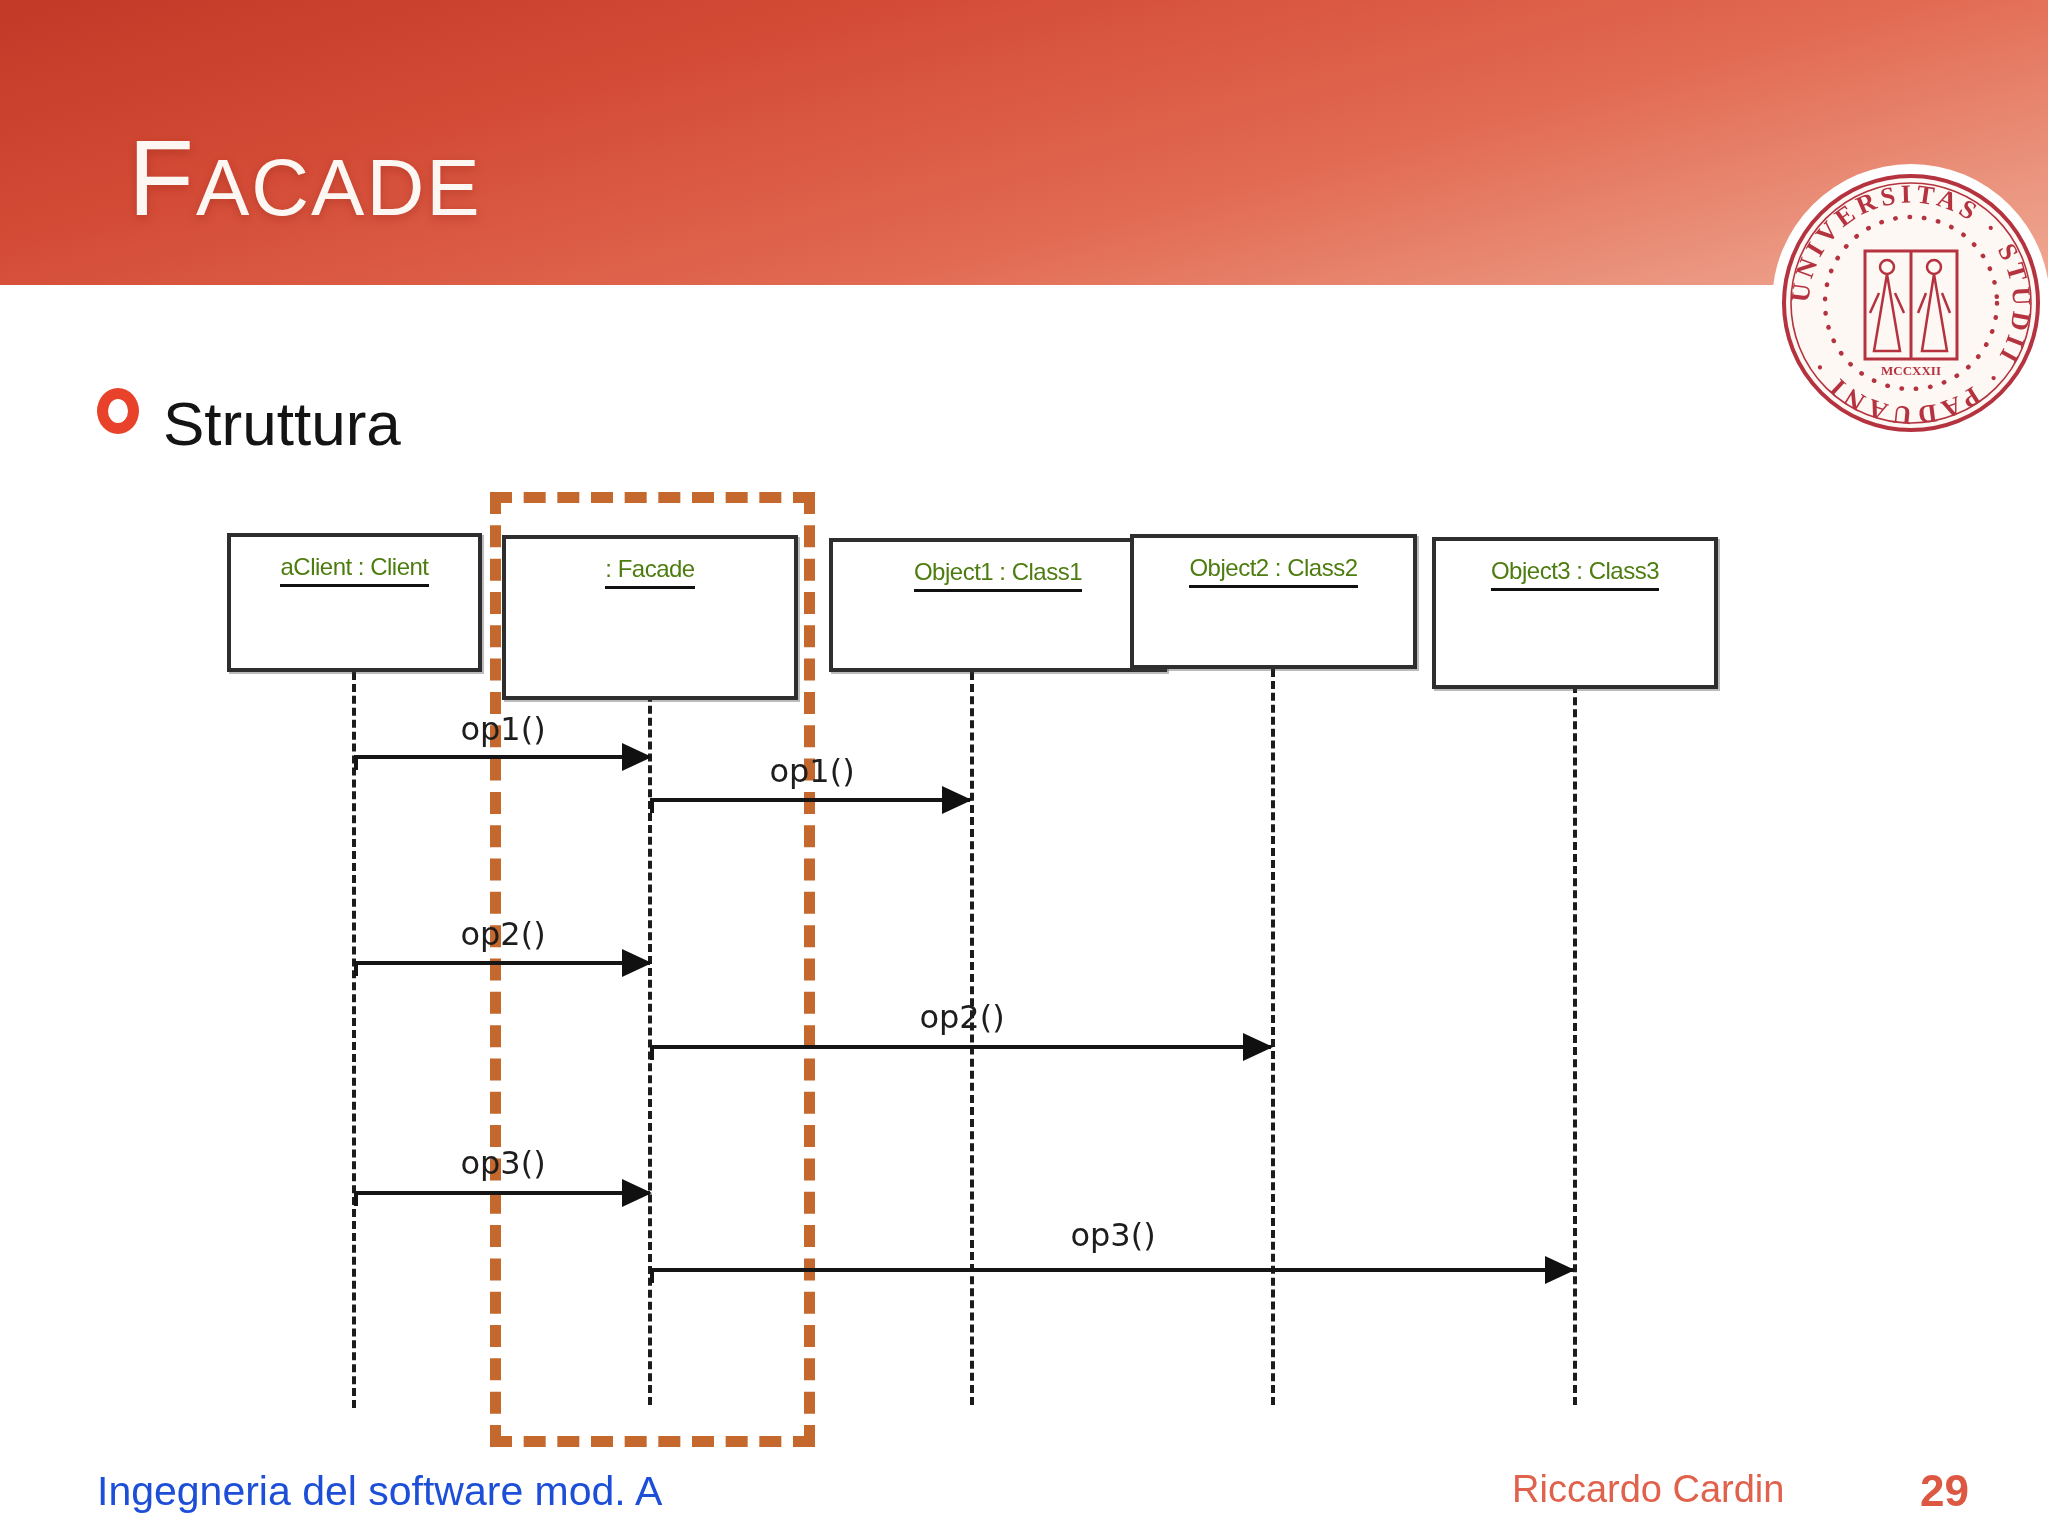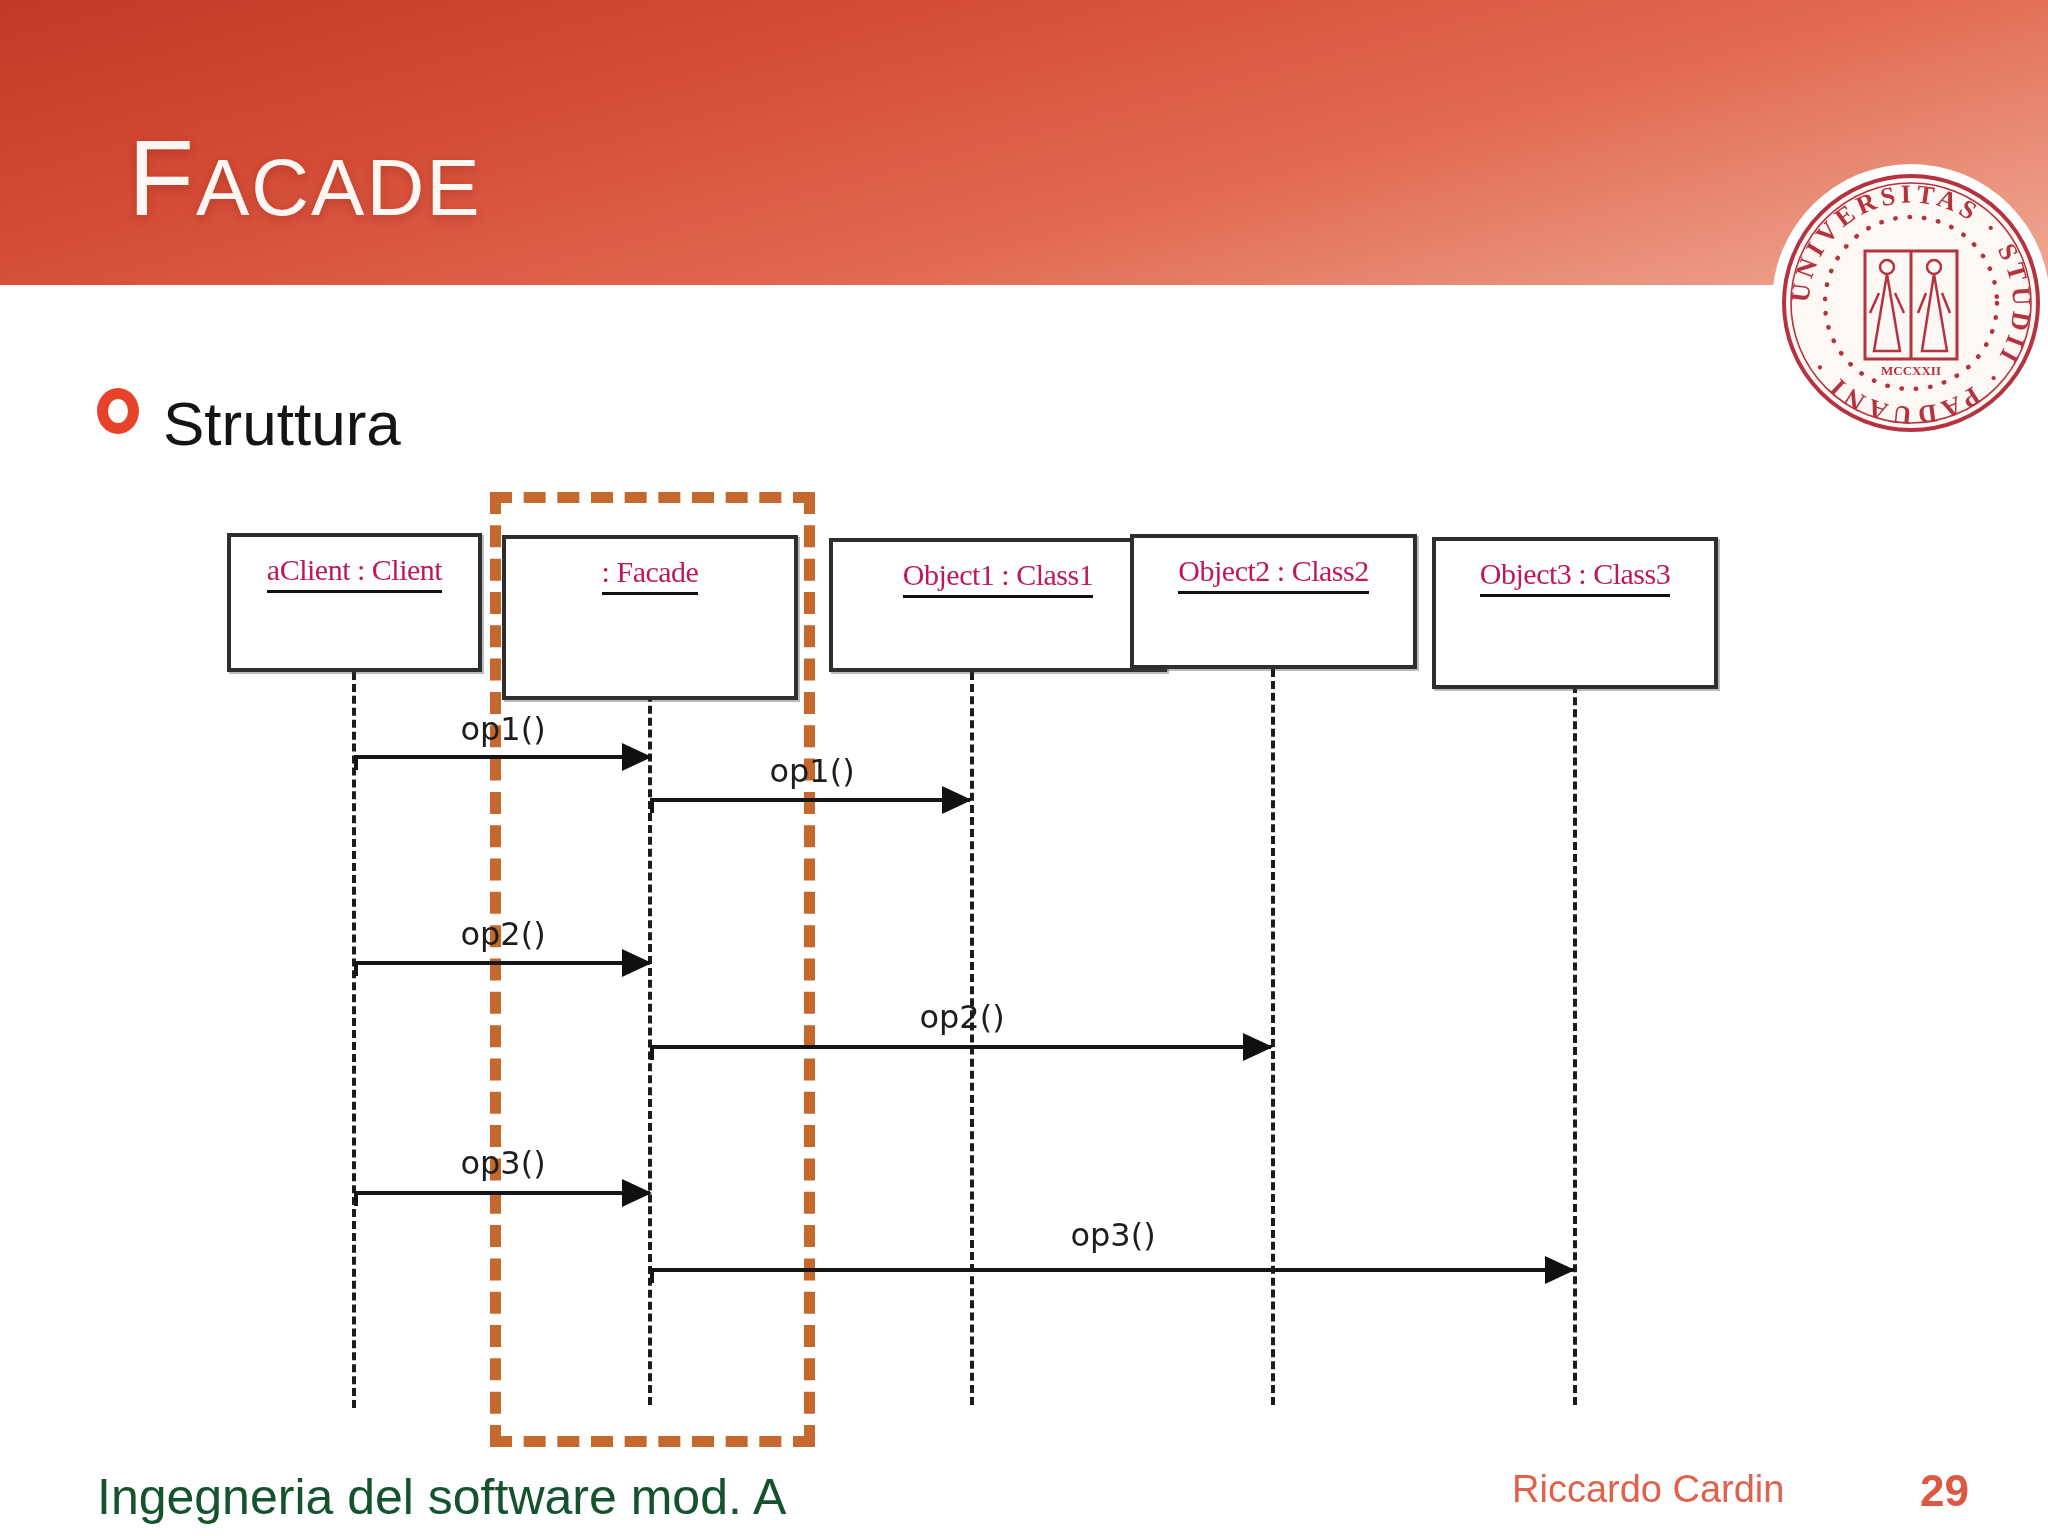--- a/index.html
+++ b/index.html
@@ -37,21 +37,21 @@
   .facade-highlight {
     position:absolute; left:490px; top:492px; width:325px; height:955px;
     border:11px dashed #c4682d; box-sizing:border-box; z-index:1; background:transparent;
   }
   .pbox {
     position:absolute; background:#ffffff; border:4px solid #2e2e2e; box-sizing:border-box;
     display:flex; justify-content:center; align-items:flex-start; padding-top:16px;
     z-index:3; box-shadow:2px 2px 0 rgba(60,60,60,0.35);
   }
   .pbox .u {
-    font-family:Liberation Serif, serif; font-size:30px; color:#be185d;
+    font-family:Liberation Sans, sans-serif; font-size:24px; color:#4d7c0f;
     letter-spacing:-0.5px; border-bottom:3px solid #111; padding-bottom:3px; white-space:nowrap;
   }
   .lifeline {
     position:absolute; width:0; border-left:4px dashed #1c1c1c; z-index:2;
   }
   .msg {
     position:absolute; height:4px; background:#151515; z-index:4;
   }
   .msg::before {
     content:""; position:absolute; left:0; top:0; width:4px; height:15px; background:#151515;
@@ -59,21 +59,21 @@
   .msg::after {
     content:""; position:absolute; right:-2px; top:-12px; width:0; height:0;
     border-left:30px solid #101010; border-top:14px solid transparent; border-bottom:14px solid transparent;
   }
   .msg-label {
     position:absolute; transform:translateX(-50%); z-index:4;
     font-family:"DejaVu Sans", sans-serif; font-size:32px; color:#1d1d1d; white-space:nowrap;
   }
 
   
-  .footer-course { position:absolute; left:97px;  top:1468px; font-size:50px; color:#14532d; }
+  .footer-course { position:absolute; left:97px;  top:1468px; font-size:41px; color:#1d4ed8; }
   .footer-author { position:absolute; left:1512px; top:1468px; font-size:38px; color:#e0614c; }
   .footer-page   { position:absolute; left:1920px; top:1466px; font-size:44px; color:#dd5843; font-weight:bold; }
 </style>
 </head>
 <body>
 
 <div class="slide">
 
   <div class="header"></div>
   <div class="page-title">Facade</div>

